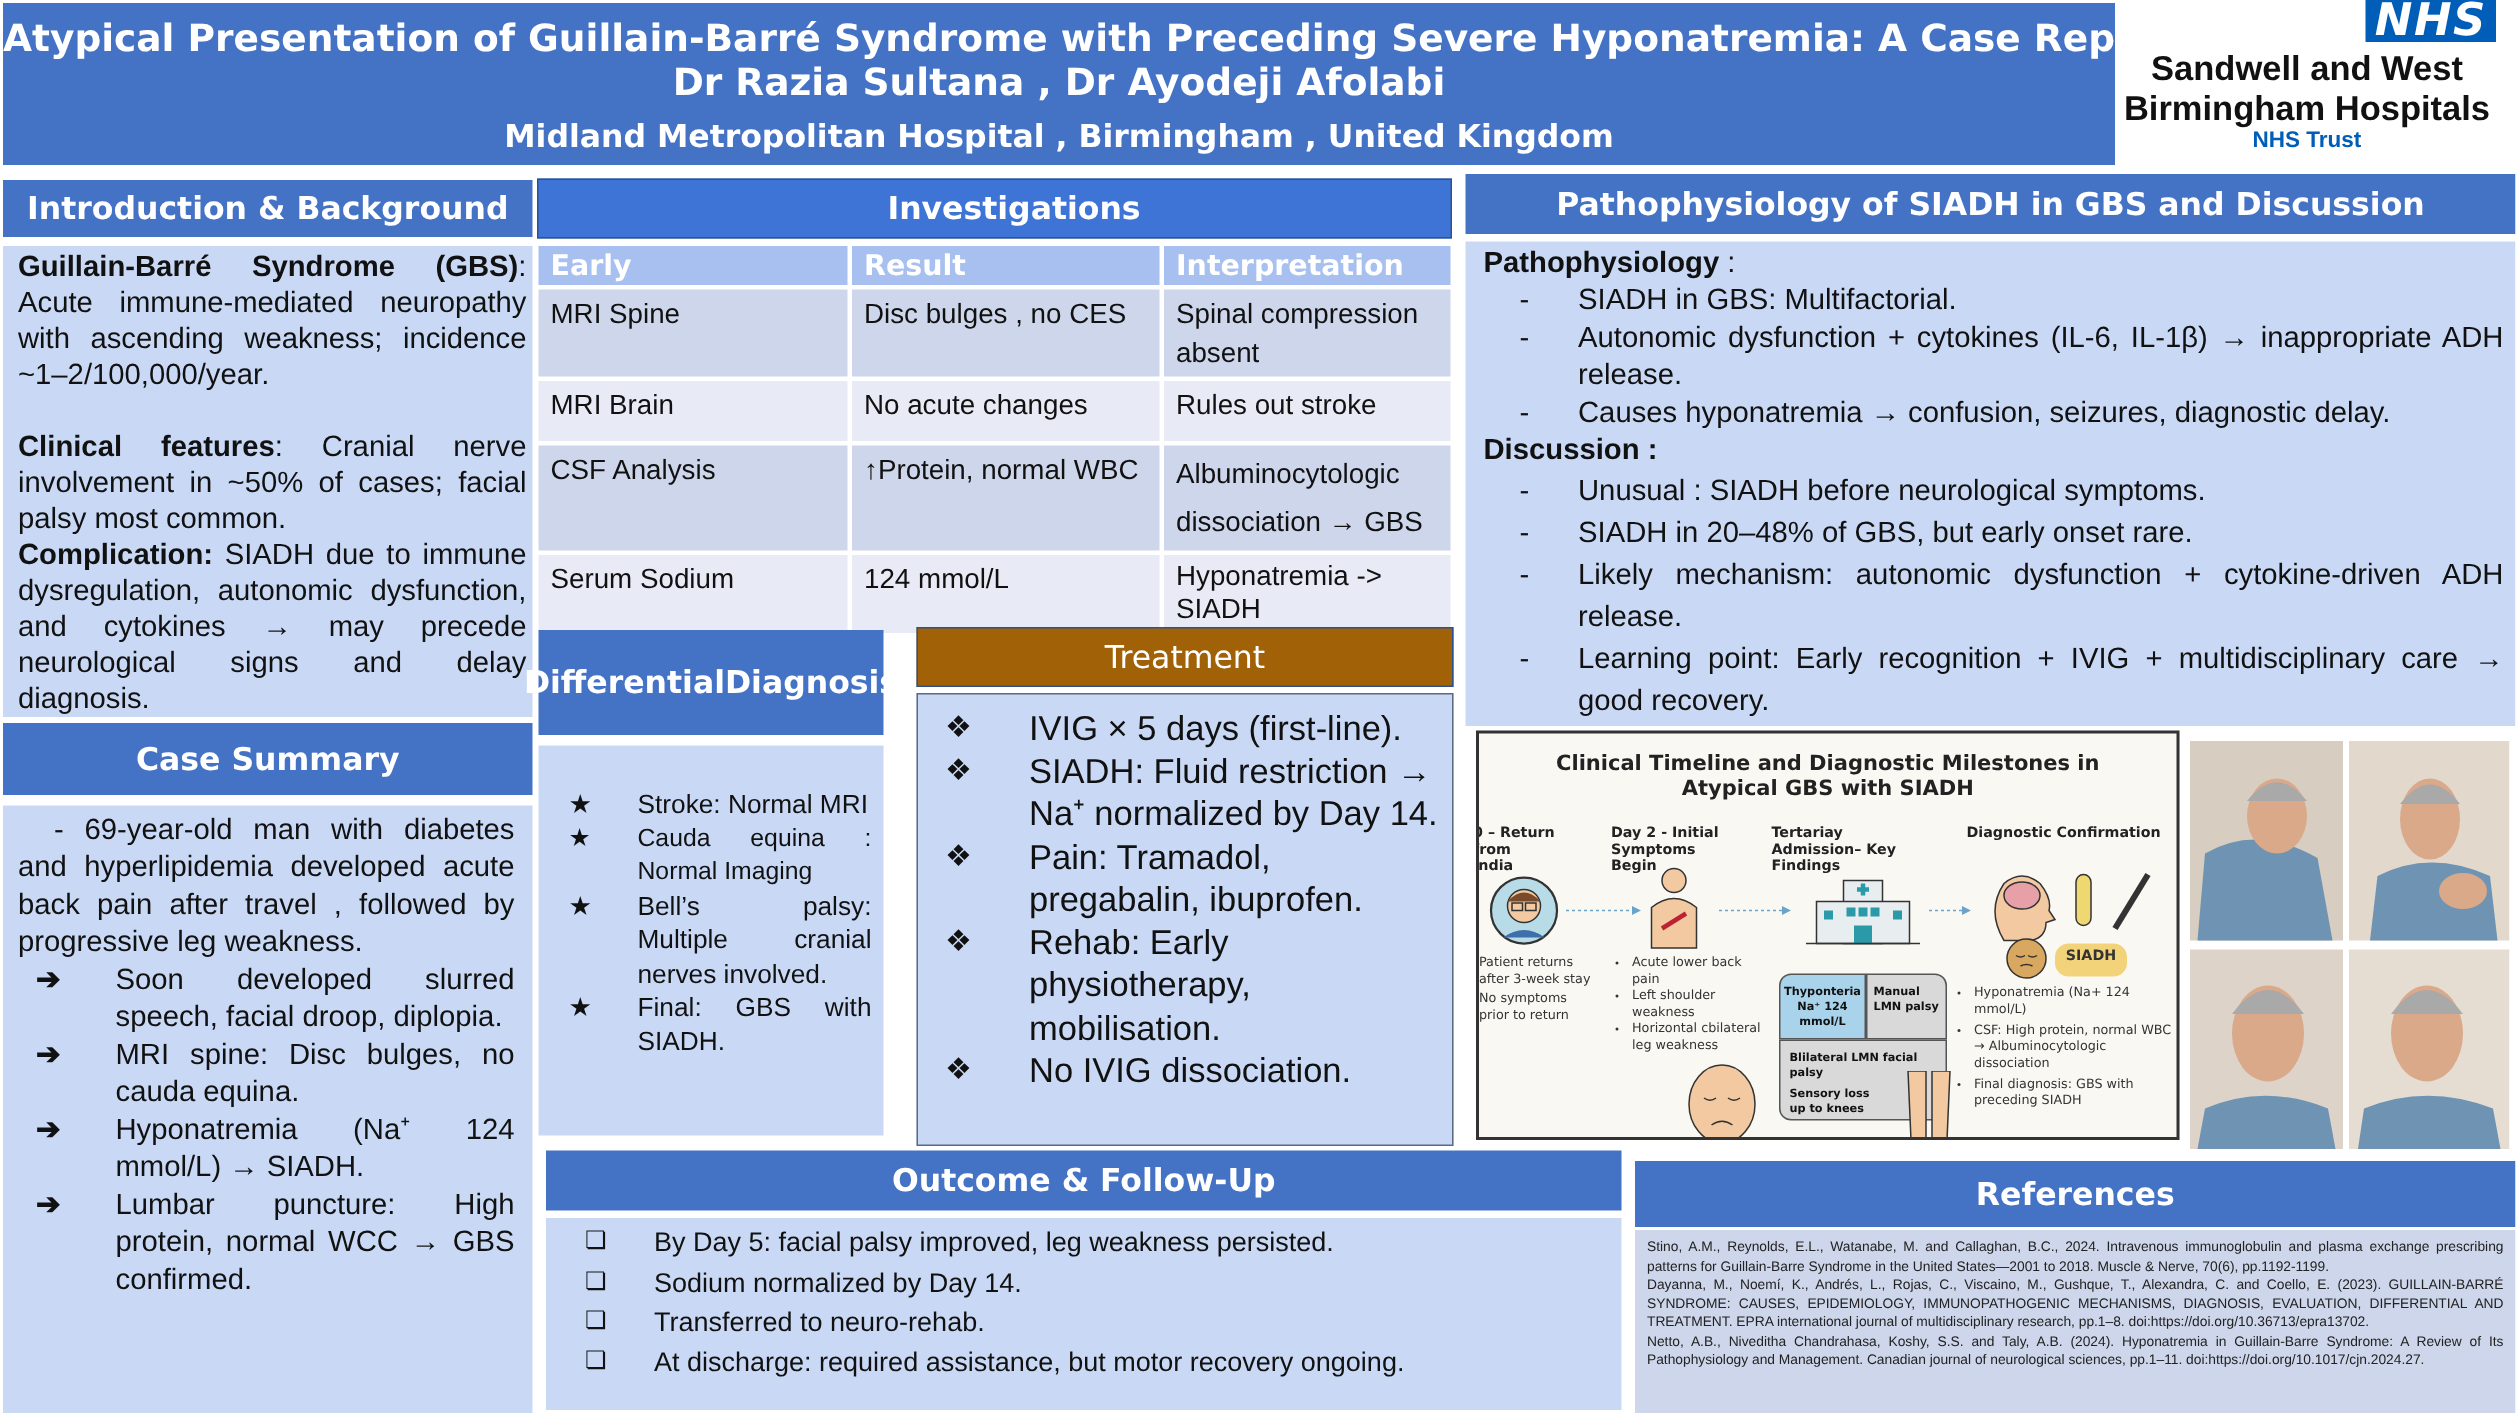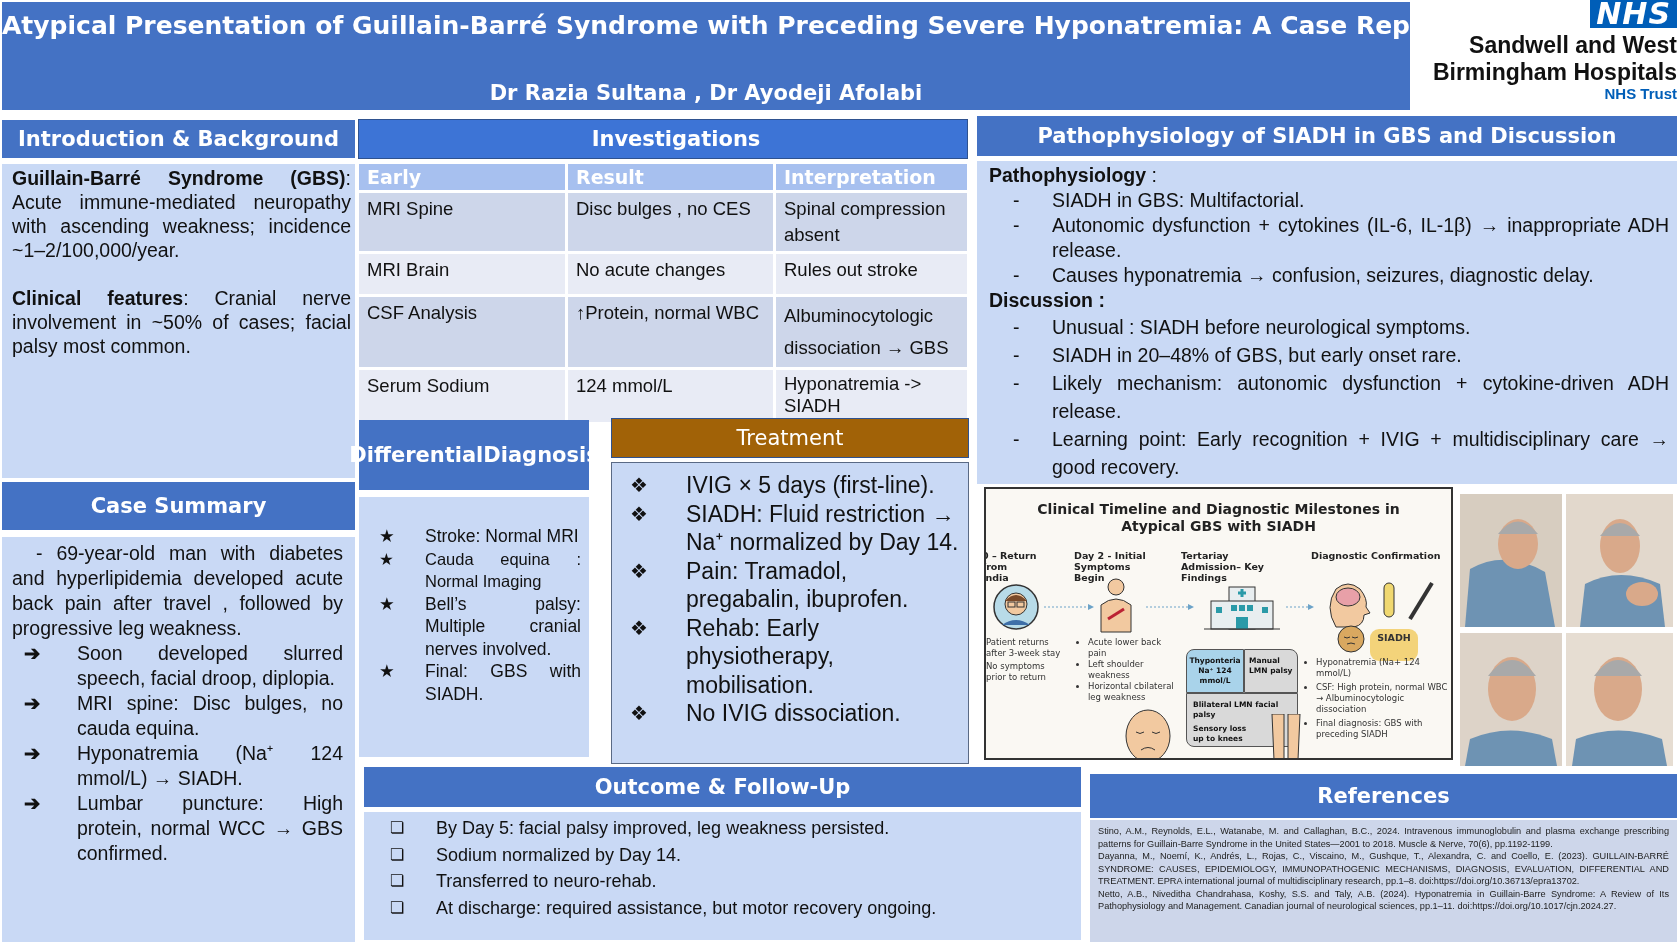--- a/index.html
+++ b/index.html
@@ -27,42 +27,45 @@
   .tl-step { font-family:"DejaVu Sans", sans-serif; font-weight:bold; font-size:9.5px; text-align:left; color:#222; line-height:11px; }
   .tl-text { font-family:"DejaVu Sans", sans-serif; font-size:8.5px; color:#333; line-height:11px; }
   .tl-text ul { margin:0; padding-left:10px; }
   .ref { font-size:9.2px; line-height:12.5px; text-align:justify; color:#222; }
 </style>
 </head>
 <body>
 
 <div class="abs title-bar" style="left:2px;top:2px;width:1408px;height:108px;">
   <div style="font-size:25px;line-height:30px;padding-top:9px;">Atypical Presentation of Guillain-Barré Syndrome with Preceding Severe Hyponatremia: A Case Report</div>
-  <div style="font-size:21px;line-height:27px;margin-top:39px;">Dr Razia Sultana , Dr Ayodeji Afolabi</div>
+  <div style="font-size:25px;line-height:27px;">Dr Razia Sultana , Dr Ayodeji Afolabi</div>
   <div style="font-size:21px;line-height:27px;margin-top:10px;">Midland Metropolitan Hospital , Birmingham , United Kingdom</div>
 </div>
 
-<div class="abs" style="left:1412px;top:0;width:265px;height:108px;background:#fff;text-align:right;padding-right:0;font-family:'Liberation Sans',sans-serif;">
+<div class="abs" style="left:1412px;top:0;width:265px;height:108px;background:#fff;text-align:center;padding-right:13px;font-family:'Liberation Sans',sans-serif;">
   <div style="display:flex;justify-content:flex-end;">
     <span class="logo-nhs" style="font-size:30px;line-height:28px;padding:0 6px;letter-spacing:1px;">NHS</span>
   </div>
   <div style="font-weight:bold;font-size:23px;line-height:27px;margin-top:4px;">Sandwell and West</div>
   <div style="font-weight:bold;font-size:23px;line-height:26px;">Birmingham Hospitals</div>
   <div style="font-weight:bold;font-size:15px;line-height:18px;color:#005eb8;">NHS Trust</div>
 </div>
 
 <div class="abs hdr" style="left:2px;top:120px;width:353px;height:38px;font-size:21px;">
   <span>Introduction &amp; Background</span>
 </div>
 <div class="abs panel just" style="left:2px;top:164px;width:353px;height:314px;padding:2px 4px 0 10px;font-size:19.5px;line-height:24px;">
   <p style="margin:0;">
     <b>Guillain-Barré Syndrome (GBS)</b><span>: Acute immune-mediated neuropathy with ascending weakness; incidence ~1–2/100,000/year.</span>
   </p>
   <p style="margin:24px 0 0 0;">
     <b>Clinical features</b><span>: Cranial nerve involvement in ~50% of cases; facial palsy most common.</span>
+  </p>
+  <p style="margin:0;">
+    <b>Complication:</b><span> SIADH due to immune dysregulation, autonomic dysfunction, and cytokines → may precede neurological signs and delay diagnosis.</span>
   </p>
 </div>
 
 <div class="abs hdr" style="left:2px;top:482px;width:353px;height:48px;font-size:21px;">
   <span>Case Summary</span>
 </div>
 <div class="abs panel" style="left:2px;top:537px;width:353px;height:405px;padding:4px 12px 0 10px;font-size:19.5px;line-height:25px;">
   <p class="just" style="margin:0;text-indent:24px;"> -  69-year-old man with diabetes and hyperlipidemia developed acute back pain after travel , followed by progressive leg weakness.</p>
   <ul class="plain">
     <li class="row">
@@ -345,21 +348,21 @@
     </div>
   </div>
   <svg style="position:absolute;left:280px;top:225px;" width="40" height="48">
     <path d="M6 0 L8 46 L18 46 L18 0 Z M22 0 L22 46 L32 46 L34 0 Z" fill="#f2c9a0" stroke="#333"></path>
   </svg>
 
   <svg style="position:absolute;left:350px;top:135px;" width="30" height="30">
     <circle cx="15" cy="15" r="13" fill="#d9a860" stroke="#333"></circle>
     <path d="M8 13 q3 2 6 0 M16 13 q3 2 6 0 M11 20 q4 -2 8 0" stroke="#333" fill="none"></path>
   </svg>
-  <div style="position:absolute;left:384px;top:140px;width:48px;height:32px;background:#f3d37a;border-radius:9px;font-family:'DejaVu Sans',sans-serif;font-weight:bold;font-size:9.5px;text-align:center;line-height:18px;color:#333;">SIADH</div>
+  <div style="position:absolute;left:384px;top:140px;width:48px;height:22px;background:#f3d37a;border-radius:9px;font-family:'DejaVu Sans',sans-serif;font-weight:bold;font-size:9.5px;text-align:center;line-height:18px;color:#333;">SIADH</div>
 
   <div class="tl-text" style="position:absolute;left:320px;top:168px;width:145px;">
     <ul>
       <li style="margin-bottom:3px;">Hyponatremia (Na+ 124 mmol/L)</li>
       <li style="margin-bottom:3px;">CSF: High protein, normal WBC → Albuminocytologic dissociation</li>
       <li>Final diagnosis: GBS with preceding SIADH</li>
     </ul>
   </div>
 </div>
 

